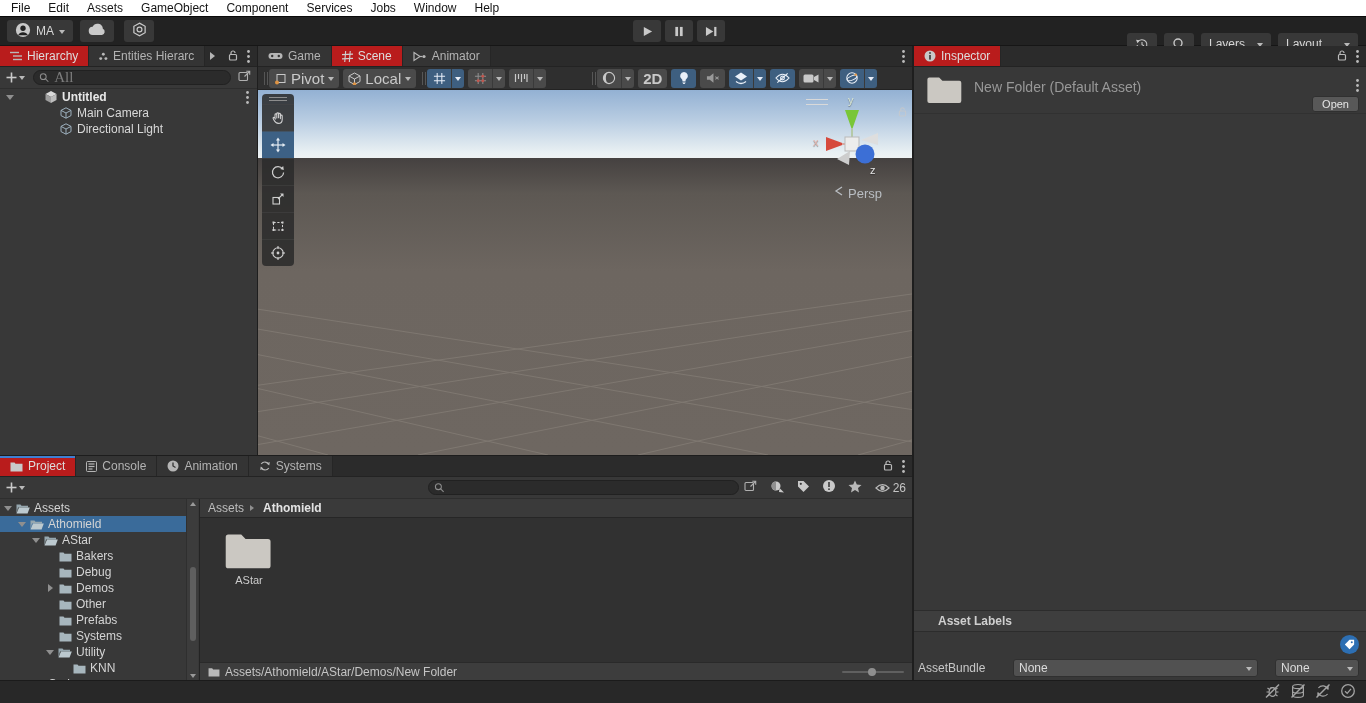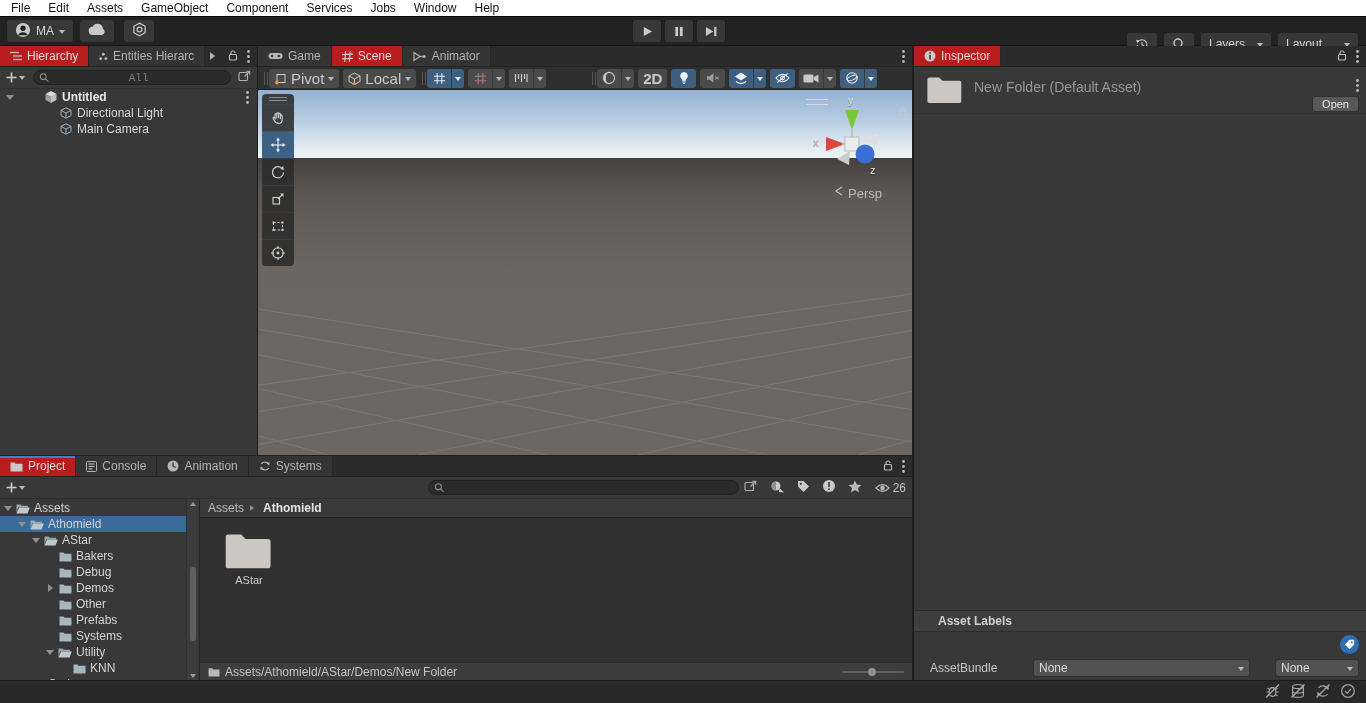--- a/index.html
+++ b/index.html
@@ -33,22 +33,22 @@
   .strip-tools{margin-left:auto;display:flex;align-items:center;gap:9px;padding-right:7px;}
 
   .kebab{display:inline-flex;flex:none;}
   .panel{position:absolute;background:#383838;}
 
   
   .ptoolbar{position:absolute;left:0;top:21px;right:0;height:22px;background:#383838;display:flex;
             align-items:center;border-bottom:1px solid #2e2e2e;padding:0 6px;}
   .search{height:15px;background:#2b2b2b;border:1px solid #212121;border-radius:8px;display:flex;
           align-items:center;padding:0 5px;flex:1;gap:3px;}
-  .search input{background:transparent;border:none;outline:none;color:#bdbdbd;font-size:11px;width:100%;
-                font-family:Liberation Mono, monospace;text-align:center;}
+  .search input{background:transparent;border:none;outline:none;color:#bdbdbd;font-size:15px;width:100%;
+                font-family:Liberation Serif, serif;}
   .search input::placeholder{color:#7d7d7d;}
   .hrow{display:flex;align-items:center;height:16px;}
   .hlabel{color:#d8d8d8;padding-left:3px;}
 
   .tri{width:11px;height:16px;display:inline-flex;align-items:center;flex:none;}
   .tri-d::before{content:"";border:4px solid transparent;border-top:5px solid #8f8f8f;margin-top:5px;}
   .tri-r::before{content:"";border:4px solid transparent;border-left:5px solid #8f8f8f;margin-left:2px;}
   .tri-n::before{content:"";}
 
   
@@ -89,21 +89,21 @@
   
   .insp-header{position:absolute;left:0;top:21px;right:0;height:47px;background:#383838;border-bottom:1px solid #313131;}
   .insp-title{position:absolute;left:60px;top:12px;font-size:14px;color:#989898;}
   .openbtn{position:absolute;right:7px;top:29px;height:16px;padding:0 9px;background:#585858;border:1px solid #303030;
            border-radius:3px;color:#e6e6e6;font-size:11px;display:inline-flex;align-items:center;}
   .asec{position:absolute;left:0;right:0;top:564px;}
   .asec .sechead{height:22px;background:#3e3e3e;border-top:1px solid #2c2c2c;border-bottom:1px solid #2c2c2c;
                  display:flex;align-items:center;padding-left:24px;font-weight:bold;color:#cfcfcf;}
   .tagrow{height:24px;display:flex;align-items:center;justify-content:flex-end;padding-right:7px;}
   .tagbtn{width:19px;height:19px;border-radius:50%;background:var(--tagblue);display:flex;align-items:center;justify-content:center;}
-  .bundlerow{height:24px;display:flex;align-items:center;padding:0 7px 0 16px;gap:16px;}
+  .bundlerow{height:24px;display:flex;align-items:center;padding:0 7px 0 4px;gap:8px;}
   .usel{height:18px;background:#515151;border:1px solid #303030;border-radius:3px;display:flex;align-items:center;
         justify-content:space-between;padding:0 5px;color:#dcdcdc;}
 
   
   .pbody{position:absolute;left:0;top:43px;right:0;bottom:0;}
   .treecol{position:absolute;left:0;top:0;width:186px;bottom:0;overflow:hidden;background:#383838;}
   .prow{display:flex;align-items:center;height:16px;white-space:nowrap;}
   .prow.sel{background:var(--sel);}
   .ficon{width:16px;display:flex;align-items:center;justify-content:center;flex:none;}
   .plabel{color:#d4d4d4;padding-left:3px;}
@@ -293,30 +293,30 @@
           </span>
       </div>
       <div>
           <div class="hrow">
             <span class="ficon" style="margin-left: 58px;">
               <svg width="12" height="12" viewBox="0 0 12 12" fill="none" stroke="#9db0be" stroke-width="1">
                 <polygon points="6,0.8 11,3.4 11,8.6 6,11.2 1,8.6 1,3.4"></polygon>
                 <path d="M1 3.4 L6 6 L11 3.4 M6 6 V11.2"></path>
               </svg>
             </span>
-            <span class="hlabel">Directional Light</span>
+            <span class="hlabel">Main Camera</span>
           </div>
           <div class="hrow">
             <span class="ficon" style="margin-left: 58px;">
               <svg width="12" height="12" viewBox="0 0 12 12" fill="none" stroke="#9db0be" stroke-width="1">
                 <polygon points="6,0.8 11,3.4 11,8.6 6,11.2 1,8.6 1,3.4"></polygon>
                 <path d="M1 3.4 L6 6 L11 3.4 M6 6 V11.2"></path>
               </svg>
             </span>
-            <span class="hlabel">Main Camera</span>
+            <span class="hlabel">Directional Light</span>
           </div>
         </div>
     </div>
   </div>
 
   <div class="panel" style="left:258px;top:46px;width:654px;height:409px;">
     <div class="tabstrip">
       <div class="tab">
         <svg width="15" height="10" viewBox="0 0 15 10">
             <rect x="0.5" y="2" width="14" height="6" rx="3" fill="#b5b5b5"></rect>

